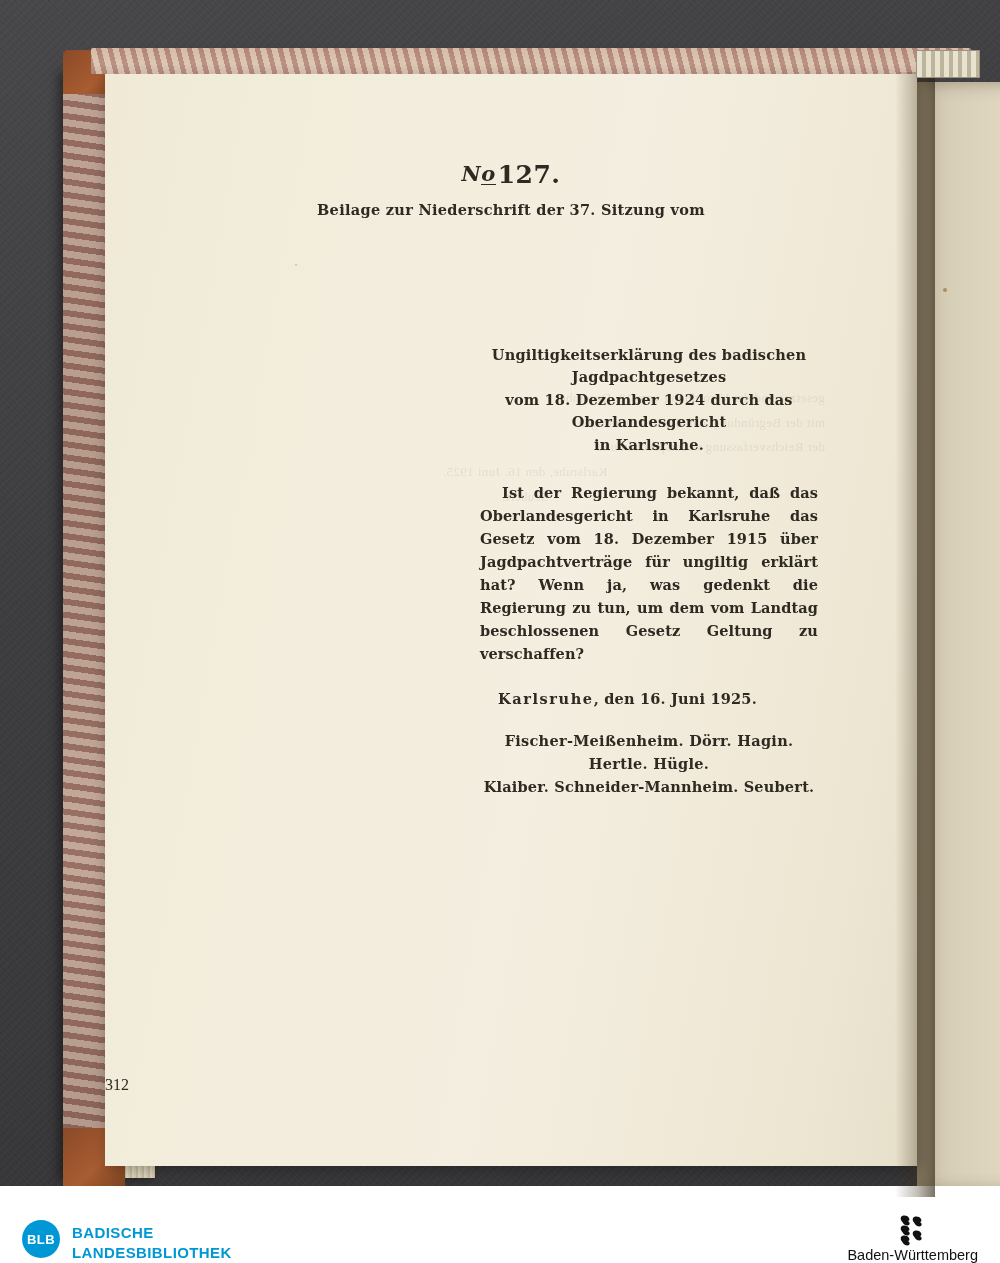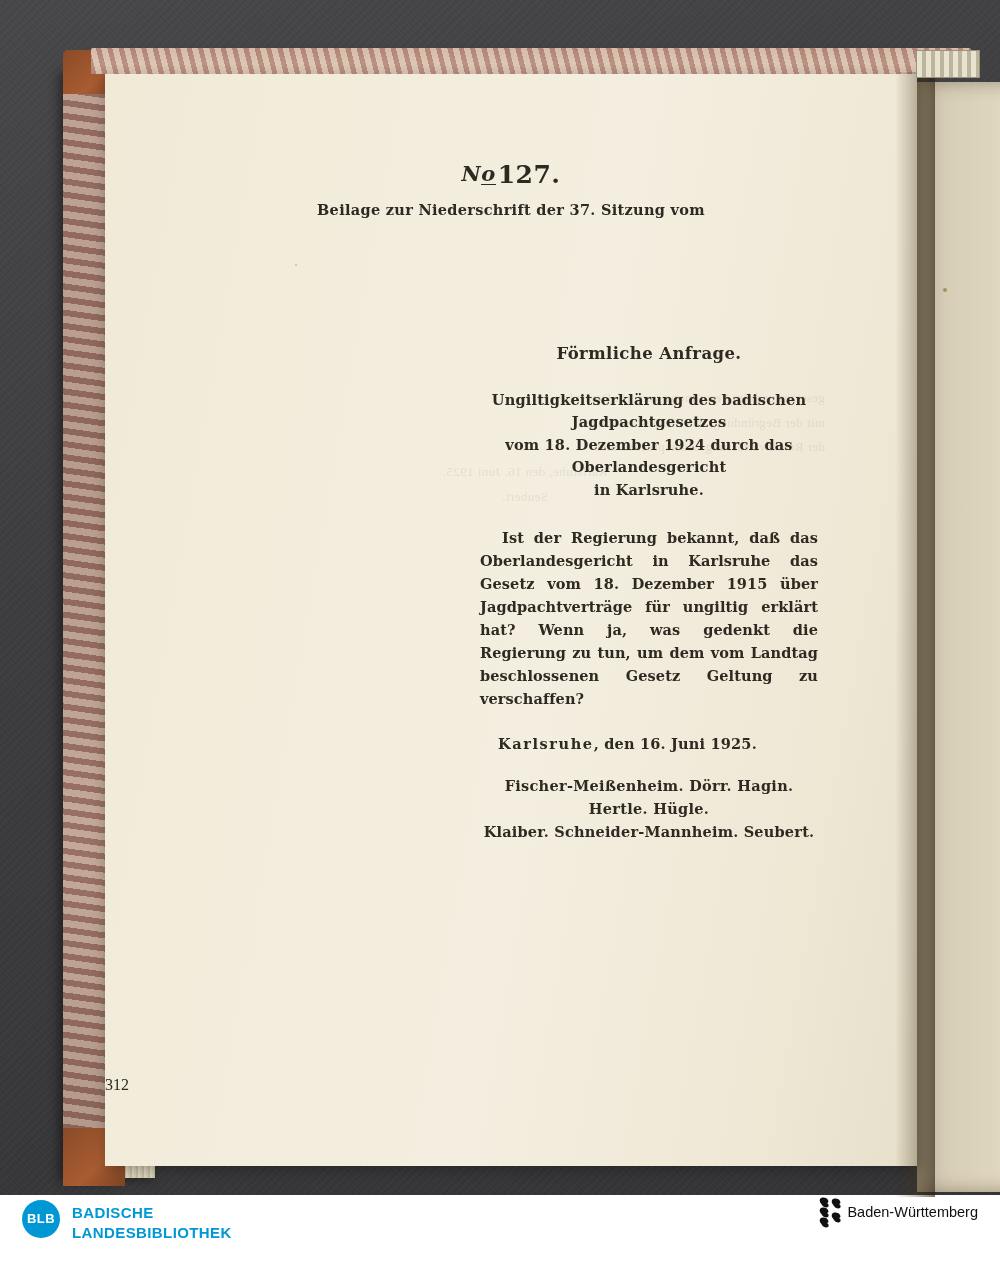--- a/index.html
+++ b/index.html
@@ -24,24 +24,24 @@
       repeating-linear-gradient(-45deg, rgba(255,255,255,0.010) 0 3px, rgba(0,0,0,0.010) 3px 6px),
       linear-gradient(160deg, #474749 0%, #3c3c3e 40%, #333335 100%);
   }
 
   
   .footer {
     position: absolute;
     left: 0;
     right: 0;
     bottom: 0;
-    height: 68px;
+    height: 77px;
     background: #ffffff;
     display: flex;
-    align-items: flex-start;
+    align-items: flex-end;
     justify-content: space-between;
     padding: 0 22px;
     box-sizing: border-box;
   }
   .blb-logo {
     display: flex;
     align-items: center;
     gap: 12px;
   }
   .blb-mark {
@@ -63,20 +63,21 @@
     font-size: 15px;
     line-height: 1.32;
     color: #0098d4;
     font-weight: bold;
     letter-spacing: 0.4px;
     margin-top: 8px;
   }
   .bw-logo {
     display: flex;
     align-items: center;
+    flex-direction: column;
   }
   .bw-crest {
     width: 30px;
     height: 34px;
     position: relative;
   }
   .bw-text {
     font-family: "Liberation Sans", sans-serif;
     font-size: 14.5px;
     color: #111;
@@ -335,21 +336,20 @@
 
       <div class="no-line fraktur">
         <span class="nr-abbrev">N<span class="ul">o</span></span><span>127.</span>
       </div>
 
       <div class="subhead fraktur">
         <div>Beilage zur Niederschrift der 37. Sitzung vom</div>
       </div>
 
       <div class="body-block">
-        <div class="title fraktur">Förmliche Anfrage.</div>
 
         <div class="heading fraktur">
           <div>Ungiltigkeitserklärung des badischen Jagdpachtgesetzes</div>
           <div>vom 18. Dezember 1924 durch das Oberlandesgericht</div>
           <div>in Karlsruhe.</div>
         </div>
 
         <div class="para fraktur">Ist der Regierung bekannt, daß das Oberlandesgericht in Karlsruhe das Gesetz vom 18. Dezember 1915 über Jagdpachtverträge für ungiltig erklärt hat? Wenn ja, was gedenkt die Regierung zu tun, um dem vom Landtag beschlossenen Gesetz Geltung zu verschaffen?</div>
 
         <div class="place-date fraktur">

